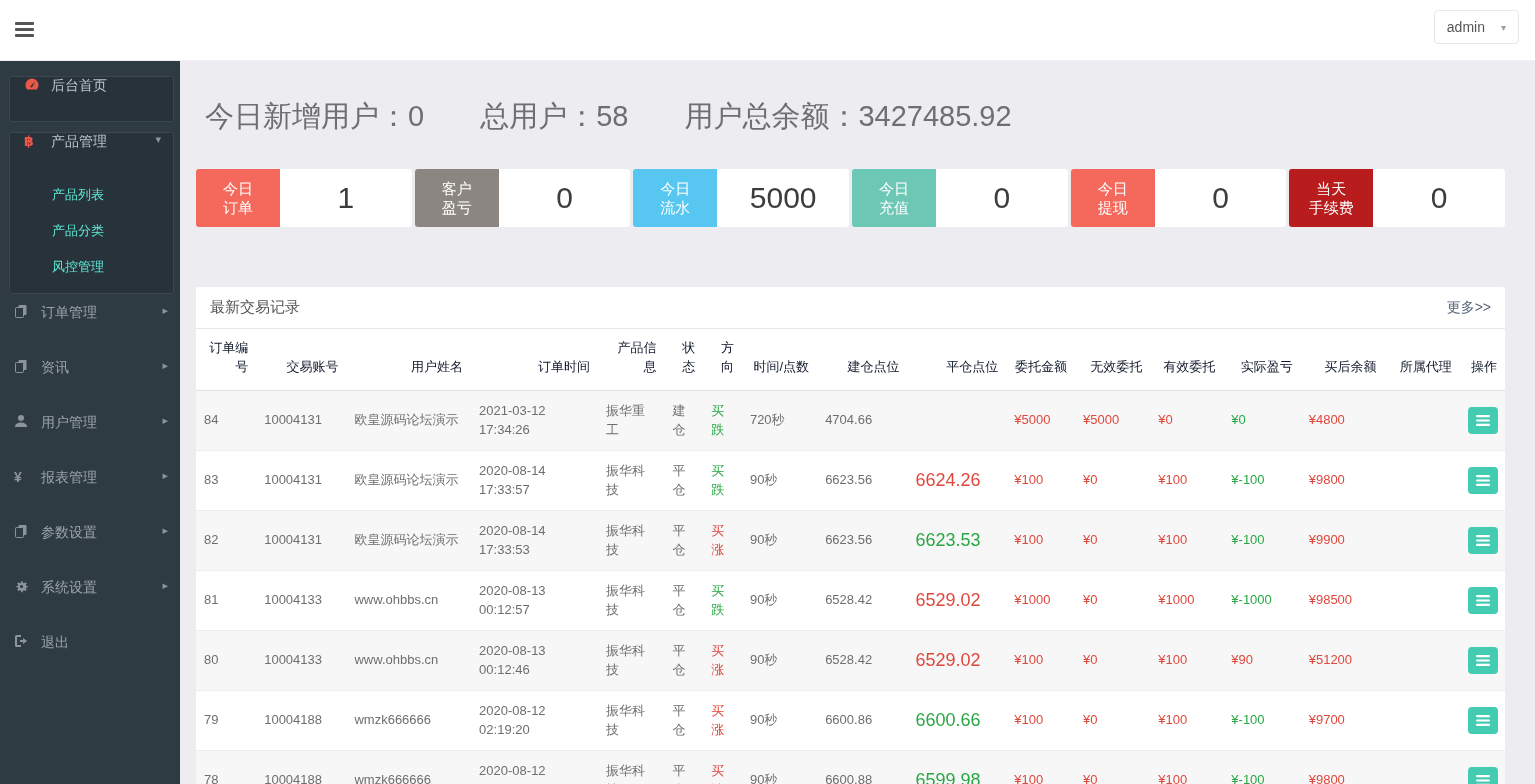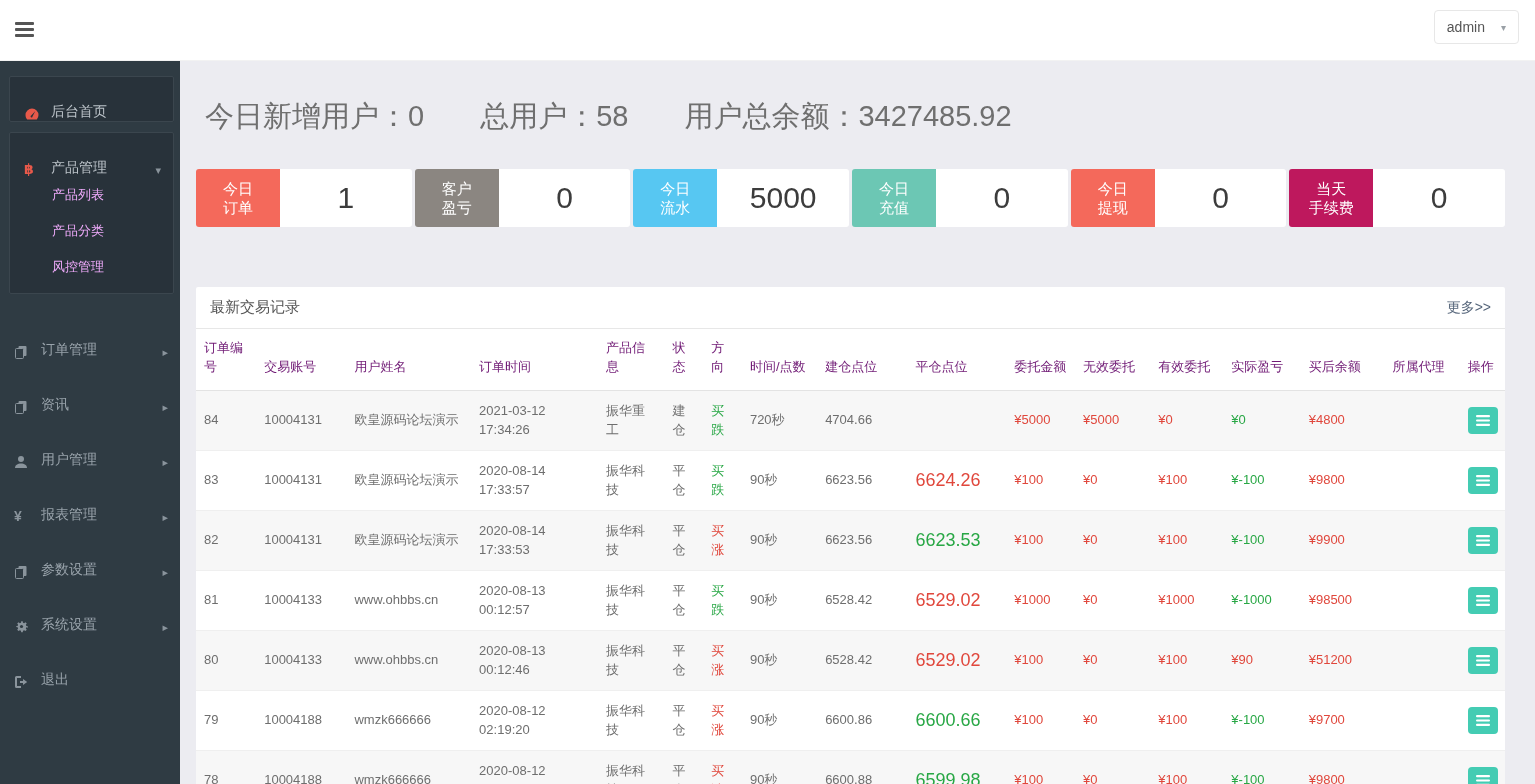--- a/index.html
+++ b/index.html
@@ -14,27 +14,27 @@
                border-radius:4px; padding:0 12px; font-size:14px; color:#555; display:flex; align-items:center;
                gap:16px; cursor:pointer; font-family:inherit; }
   .admin-btn .caret { color:#9aa0a6; font-size:10px; }
 
   
   .layout { display:flex; height:723px; }
 
   
   .sidebar { width:180px; flex-shrink:0; background:#2f3b43; padding-top:15px; }
   .side-group { background:#28323a; border:1px solid #3b464e; border-radius:2px; margin:0 6px 10px 9px; }
-  .side-item { display:flex; align-items:flex-end; padding:0 12px 0 14px; height:44px; font-size:14px;
+  .side-item { display:flex; align-items:flex-start; padding:0 12px 0 14px; height:44px; font-size:14px;
                color:#bcc3c9; cursor:pointer; }
   .plain { height:55px; color:#99a3ab; background:none; }
   .icon-box { width:27px; display:flex; align-items:center; color:#8a949c; font-size:14px; flex-shrink:0; }
   .icon-red { color:#e8594a; font-weight:bold; }
   .side-caret { margin-left:auto; color:#8a949c; font-size:11px; }
-  .sub-item { padding:9px 14px 9px 42px; font-size:13px; color:#f0abfc; cursor:pointer; }
+  .sub-item { padding:9px 14px 9px 42px; font-size:13px; color:#5eead4; cursor:pointer; }
   .sub-list { padding-bottom:8px; }
 
   
   .main { flex:1; overflow:hidden; padding:0 30px 0 16px; }
   .summary { display:flex; gap:56px; margin:36px 0 0 9px; font-size:29px; color:#6f6f6f; }
 
   .stat-cards { display:flex; gap:3px; margin-top:32px; justify-content:space-between; }
   .stat-card { flex:1; display:flex; height:58px;border-radius:16px; }
   .stat-label { width:84px; color:#fff; font-size:15px; line-height:1.3; display:flex; align-items:center;
                 justify-content:center; text-align:center; white-space:pre-line; border-radius:3px 0 0 3px; }
@@ -42,21 +42,21 @@
                 font-size:30px; color:#3c3c3c; border-radius:0 3px 3px 0; }
 
   
   .tx-card { background:#fff; margin-top:60px; border-radius:2px; min-height:480px; }
   .tx-header { display:flex; justify-content:space-between; align-items:center; padding:11px 14px;
                border-bottom:1px solid #e7e7e7; }
   .tx-title { font-size:15px; color:#555; }
   .more-link { font-size:14px; color:#55657a; cursor:pointer; text-decoration:none; }
 
   table { width:100%; border-collapse:collapse; table-layout:fixed; font-size:13px; color:#6e6e6e; }
-  thead th { text-align:left; font-weight:normal; color:#701a75; vertical-align:bottom;
+  thead th { text-align:right; font-weight:normal; color:#0f172a; vertical-align:bottom;
              padding:10px 8px 13px 8px; line-height:1.45; border-bottom:1px solid #e3e3e3; }
   tbody td { padding:10px 8px; vertical-align:middle; line-height:1.5; border-bottom:1px solid #efefef; }
   tbody tr:nth-child(odd) { background:#f7f7f7; }
   td.pre { white-space:pre-line; }
   .close-cell { font-size:18px; }
   .t-red { color:#e0473c; }
   .t-green { color:#28a745; }
 
   .c0{width:56px}.c1{width:84px}.c2{width:116px}.c3{width:118px}.c4{width:62px}.c5{width:36px}
   .c6{width:36px}.c7{width:70px}.c8{width:84px}.c9{width:92px}.c10{width:64px}.c11{width:70px}
@@ -209,21 +209,21 @@
     <div class="stat-label" style="background: rgb(108, 199, 180);">今日
 充值</div>
     <div class="stat-value">0</div>
   </div>
         <div class="stat-card">
     <div class="stat-label" style="background: rgb(244, 105, 91);">今日
 提现</div>
     <div class="stat-value">0</div>
   </div>
         <div class="stat-card">
-    <div class="stat-label" style="background: #be185d;">当天
+    <div class="stat-label" style="background: #b91c1c;">当天
 手续费</div>
     <div class="stat-value">0</div>
   </div>
       </div>
 
     <div class="tx-card">
       <div class="tx-header">
         <span class="tx-title">最新交易记录</span>
         <a class="more-link">更多&gt;&gt;</a>
       </div>

